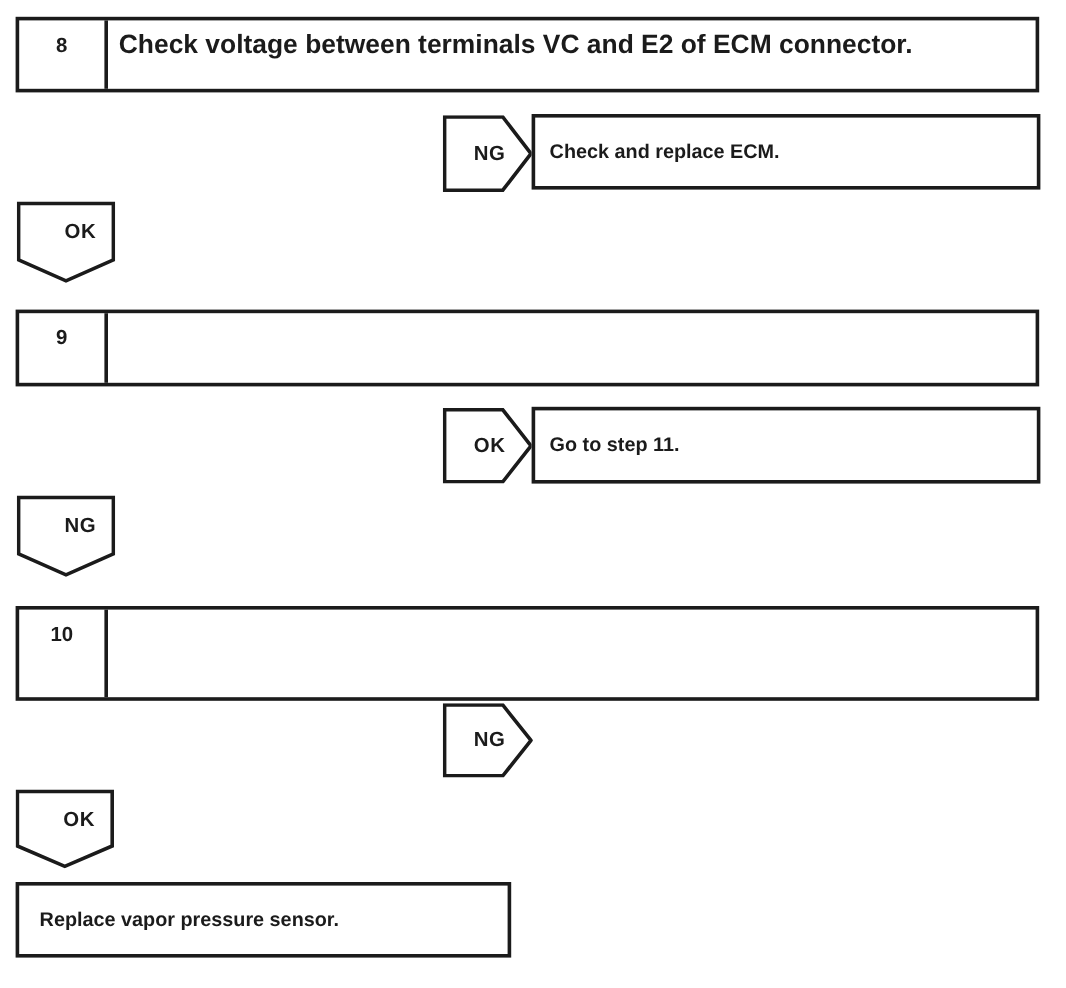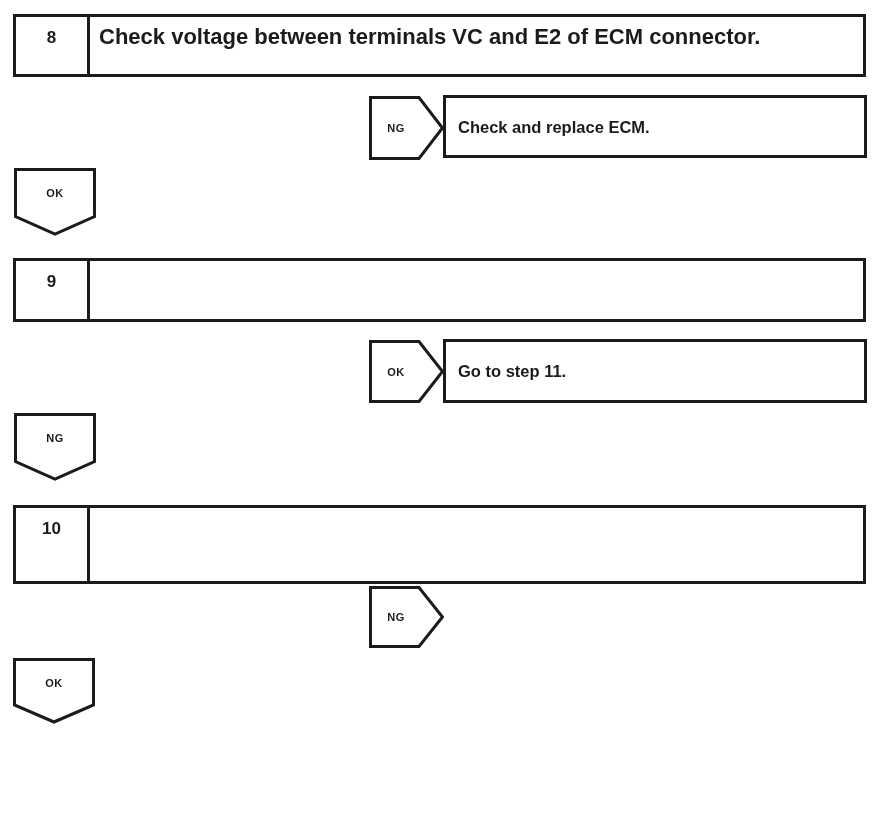--- a/index.html
+++ b/index.html
@@ -53,22 +53,23 @@
     fill: var(--paper, #ffffff);
     stroke: var(--ink, #1b1b1b);
     stroke-width: 3;
     stroke-linejoin: miter;
   }
   .pent .lbl {
     position: absolute;
     display: flex;
     align-items: center;
     justify-content: center;
-    font-size: 11px;
+    font-size: 17px;
     letter-spacing: 0.5px;
+    margin-left: 12px;
   }
   .pent.right .lbl { left: 0; top: 0; width: 54px; height: 100%; }
   .pent.down  .lbl { left: 0; top: 0; width: 100%; height: 50px; }
 </style>
 </head>
 <body>
 
 <div class="page">
 
   <div class="abs box step" style="left:13px; top:14px; width:853px; height:63px;">
@@ -127,14 +128,17 @@
     <span class="lbl">NG</span>
   </div>
 
   <div class="pent down abs" style="left:13px; top:658px; width:82px; height:66px;">
     <svg width="82" height="66" viewBox="0 0 82 66">
       <polygon points="1.5,1.5 80.5,1.5 80.5,47 41,64 1.5,47"></polygon>
     </svg>
     <span class="lbl">OK</span>
   </div>
 
+  <div class="abs box action" style="left:13px; top:735px; width:413px; height:63px; padding-left:17px;">
+    <span>Replace vapor pressure sensor.</span>
+  </div>
 
 </div>
 
 </body></html>

